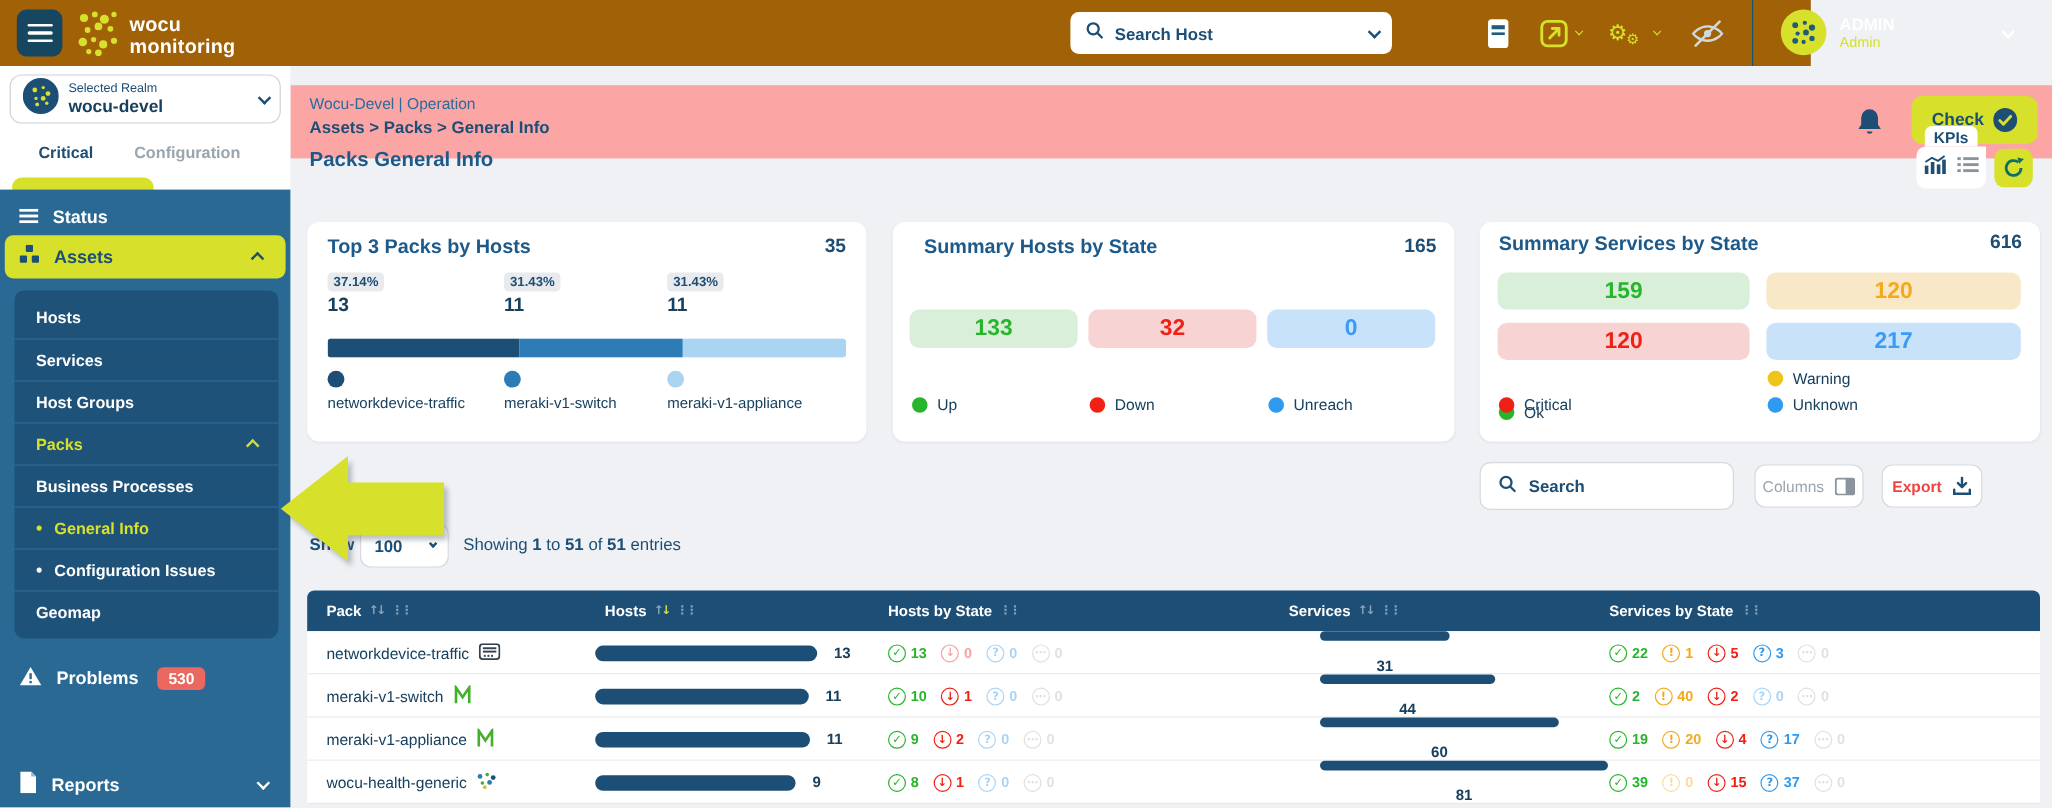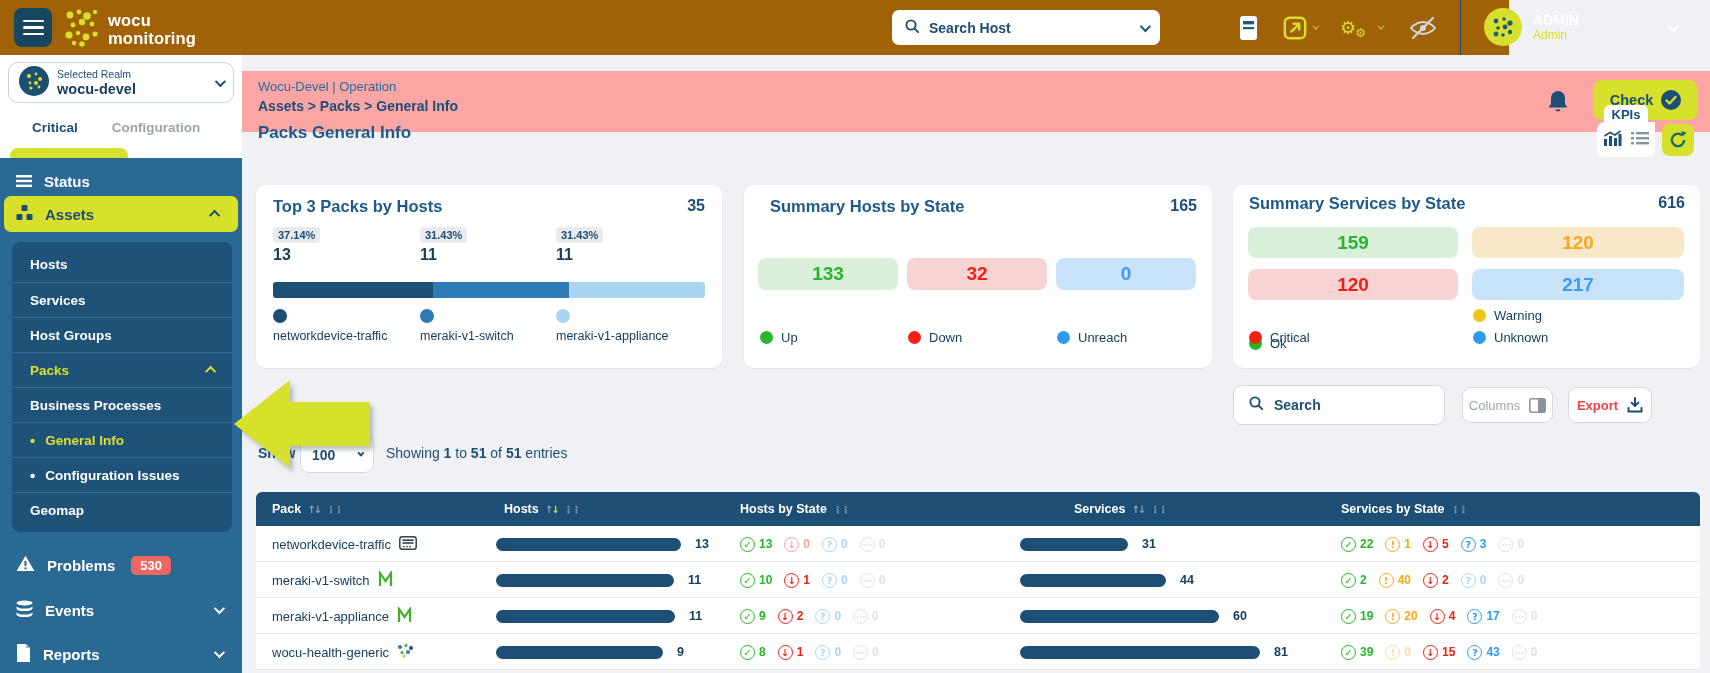--- a/index.html
+++ b/index.html
@@ -111,21 +111,21 @@
   .dtable { position:absolute; left:14px; top:437px; width:1444px; }
   .thead { position:relative; height:34px; background:#1d4e75; border-radius:6px 6px 0 0; }
   .th { position:absolute; top:0; height:34px; display:flex; align-items:center; gap:6px; color:#fff; font-size:12.5px; font-weight:bold; cursor:pointer; }
   .sort { font-size:10px; letter-spacing:-2px; color:#8fa3b5; }
   .sort .on { color:#d7e02a; }
   .drag { color:rgba(255,255,255,.45); font-size:10px; letter-spacing:-2px; cursor:grab; }
   .trow { position:relative; height:36px; background:#fff; border-bottom:1px solid #e6e9ec; }
   .cell { position:absolute; top:0; height:36px; display:flex; align-items:center; }
   .pack-cell { left:16px; gap:8px; font-size:13px; color:#17405e; cursor:pointer; }
   .hbar-cell { left:240px; gap:14px; }
-  .sbar-cell { left:764px; gap:14px; }
+  .sbar-cell { left:844px; gap:14px;flex-direction:column; }
   .bar { height:13px; background:#1d4e75; border-radius:7px; }
   .bar-num { font-size:12.5px; font-weight:bold; color:#17405e; }
   .states { display:flex; gap:12px; }
   .st-pair { display:flex; align-items:center; gap:4px; }
   .st-pair.faded { opacity:.42; }
   .sic { font-family:"DejaVu Sans", sans-serif; width:15px; height:15px; border-radius:50%; border:1.6px solid; display:flex; align-items:center; justify-content:center; font-size:9.5px; font-weight:bold; }
   .st-num { font-size:12px; font-weight:bold; }
 
   .annot-arrow { position:absolute; left:230px; top:372px; z-index:40; pointer-events:none;
                  filter:drop-shadow(3px 4px 2px rgba(70,80,90,.35)); }
@@ -310,33 +310,20 @@
     <div class="side-item" style="top:392px;height:30px">
       <span>
         <svg width="19" height="17" viewBox="0 0 19 17">
             <path d="M9.5 0.8L18.4 16H0.6z" fill="#fff"></path>
             <rect x="8.5" y="6" width="2" height="5" fill="#2a6994"></rect>
             <rect x="8.5" y="12.4" width="2" height="2" fill="#2a6994"></rect>
           </svg>
       </span>
       <span>Problems</span>
       <span class="badge-red">530</span>
-    </div>
-    <div class="side-item" style="top:437px;height:30px">
-      <span>
-        <svg width="17" height="18" viewBox="0 0 17 18">
-            <g fill="#fff">
-              <ellipse cx="8.5" cy="3" rx="8" ry="2.6"></ellipse>
-              <path d="M0.5 6c0 1.4 3.6 2.6 8 2.6s8-1.2 8-2.6v2.5c0 1.4-3.6 2.6-8 2.6s-8-1.2-8-2.6z"></path>
-              <path d="M0.5 12c0 1.4 3.6 2.6 8 2.6s8-1.2 8-2.6v2.5c0 1.4-3.6 2.6-8 2.6s-8-1.2-8-2.6z"></path>
-            </g>
-          </svg>
-      </span>
-      <span>Events</span>
-      <span class="chev white chev-end"></span>
     </div>
     <div class="side-item" style="top:481px;height:30px">
       <span>
         <svg width="15" height="18" viewBox="0 0 15 18">
             <path d="M1 0h9l4 4v14H1z" fill="#fff"></path>
             <path d="M10 0l4 4h-4z" fill="#9db8cc"></path>
           </svg>
       </span>
       <span>Reports</span>
       <span class="chev white chev-end"></span>
@@ -773,21 +760,21 @@
               <span class="st-pair faded">
                 <span class="sic" style="border-color: rgb(245, 168, 28); color: rgb(245, 168, 28);">!</span>
                 <span class="st-num" style="color: rgb(245, 168, 28);">0</span>
               </span>
               <span class="st-pair">
                 <span class="sic" style="border-color: rgb(240, 32, 21); color: rgb(240, 32, 21);">↓</span>
                 <span class="st-num" style="color: rgb(240, 32, 21);">15</span>
               </span>
               <span class="st-pair">
                 <span class="sic" style="border-color: rgb(46, 155, 240); color: rgb(46, 155, 240);">?</span>
-                <span class="st-num" style="color: rgb(46, 155, 240);">43</span>
+                <span class="st-num" style="color: rgb(46, 155, 240);">37</span>
               </span>
               <span class="st-pair faded">
                 <span class="sic" style="border-color: rgb(176, 184, 191); color: rgb(176, 184, 191);">⋯</span>
                 <span class="st-num" style="color: rgb(176, 184, 191);">0</span>
               </span>
             </div>
           </div>
         </div>
       </div>
   </div>

